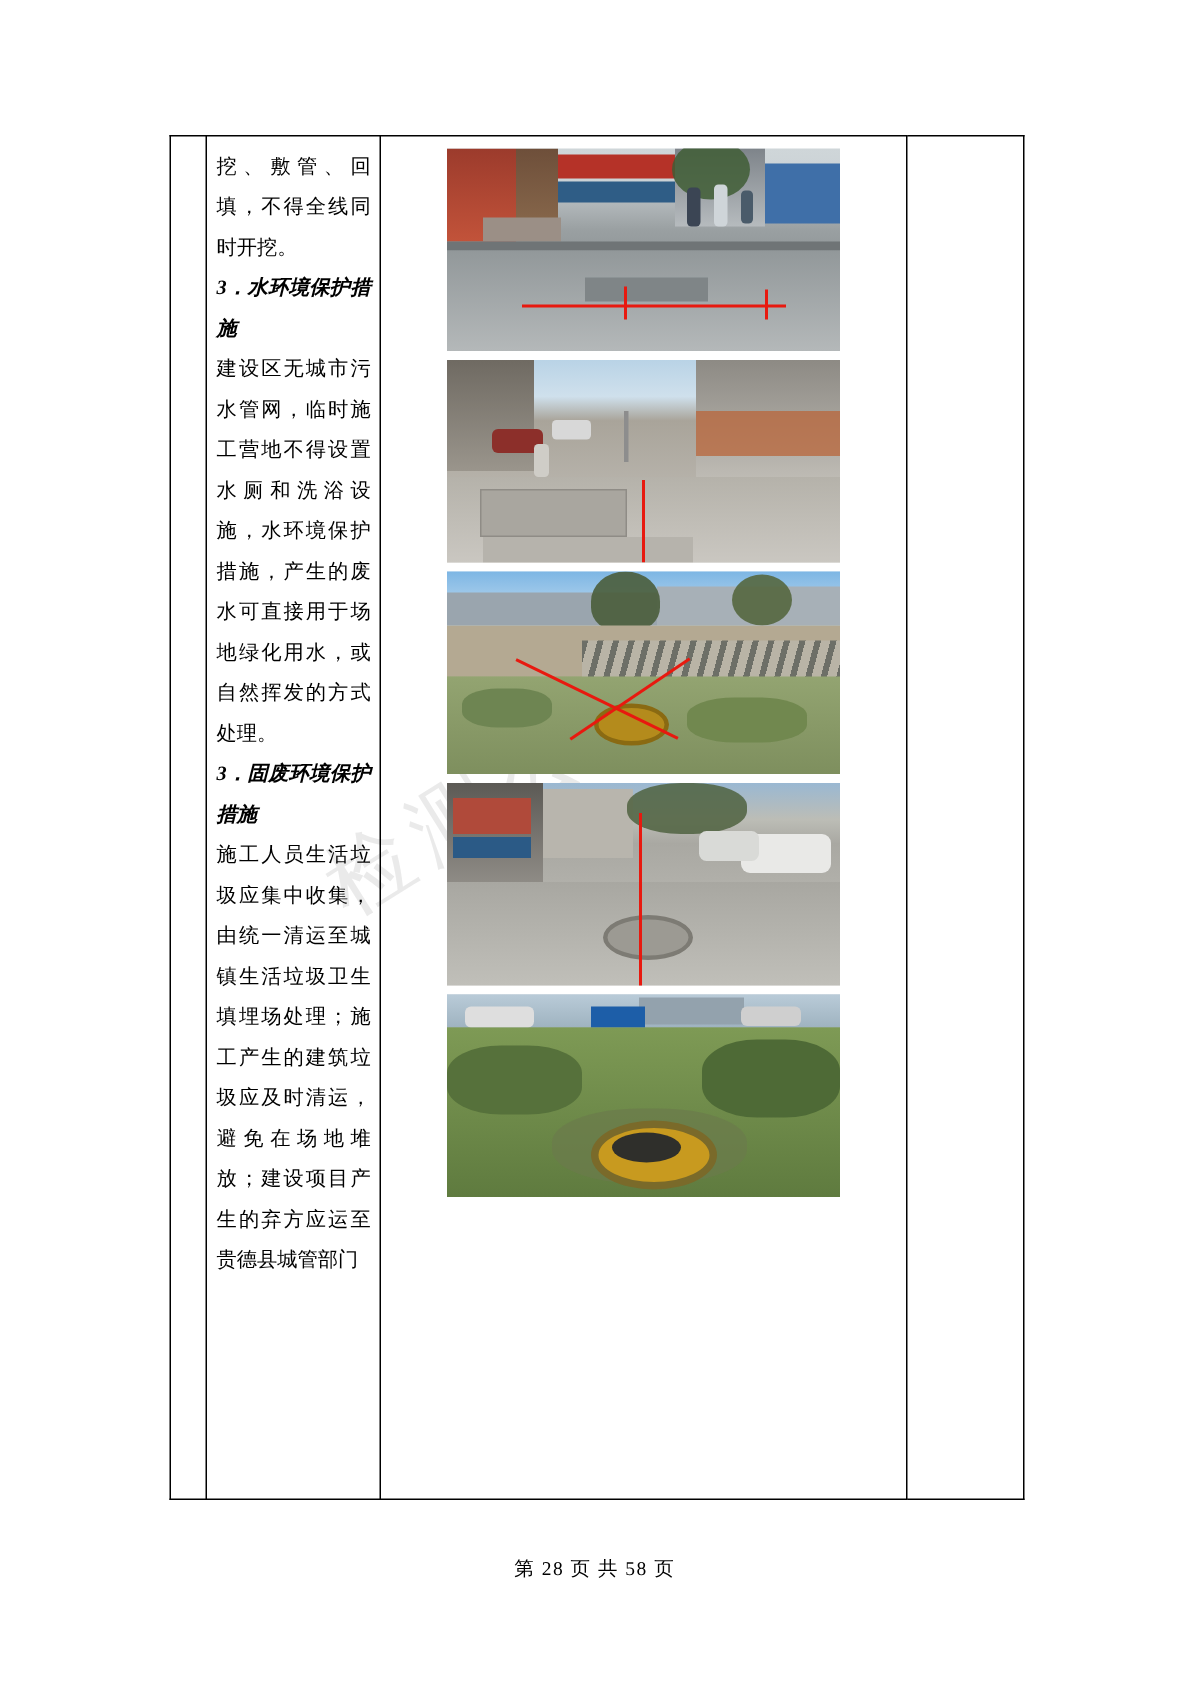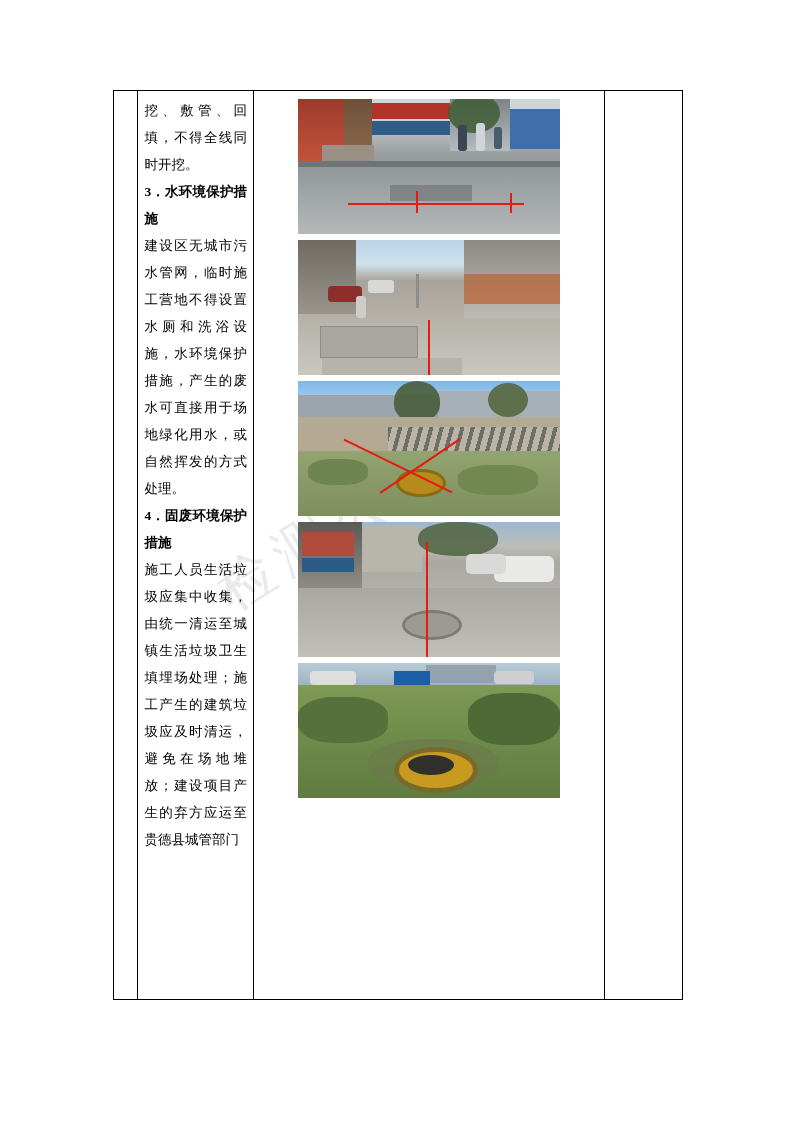--- a/index.html
+++ b/index.html
@@ -63,21 +63,21 @@
 
   .text-cell {
     padding: 6px 6px 6px 6px;
     font-size: 13.5px;
     line-height: 2.0;
     color: #000000;
     text-align: justify;
     text-justify: inter-ideograph;
   }
   .text-cell p { margin: 0; }
-  .bold { font-weight: bold; }
+  .bold { font-weight: bold; font-style: italic; }
 
   .img-cell {
     padding: 8px 0 8px 0;
     text-align: center;
   }
 
   .photo {
     position: relative;
     width: 262px;
     height: 135px;
@@ -206,21 +206,21 @@
   <table class="doc-table">
     <tbody>
         <tr>
       <td class="col-num"></td>
 
       <td class="col-text">
         <div class="text-cell">
           <p>挖、敷管、回填，不得全线同时开挖。</p>
           <p class="bold">3．水环境保护措施</p>
           <p>建设区无城市污水管网，临时施工营地不得设置水厕和洗浴设施，水环境保护措施，产生的废水可直接用于场地绿化用水，或自然挥发的方式处理。</p>
-          <p class="bold">4．固废环境保护措施</p>
+          <p class="bold">3．固废环境保护措施</p>
           <p>施工人员生活垃圾应集中收集，由统一清运至城镇生活垃圾卫生填埋场处理；施工产生的建筑垃圾应及时清运，避免在场地堆放；建设项目产生的弃方应运至贵德县城管部门</p>
         </div>
       </td>
 
       <td class="col-img">
         <div class="img-cell">
 
           <div class="photo p1">
             <div class="bldg-l"></div>
             <div class="bldg-l2"></div>
@@ -299,14 +299,15 @@
           </div>
 
         </div>
       </td>
 
       <td class="col-last"></td>
     </tr>
   </tbody>
     </table>
 
+  <div class="footer">第 28 页 共 58 页</div>
 
 </div>
 
 </body></html>

